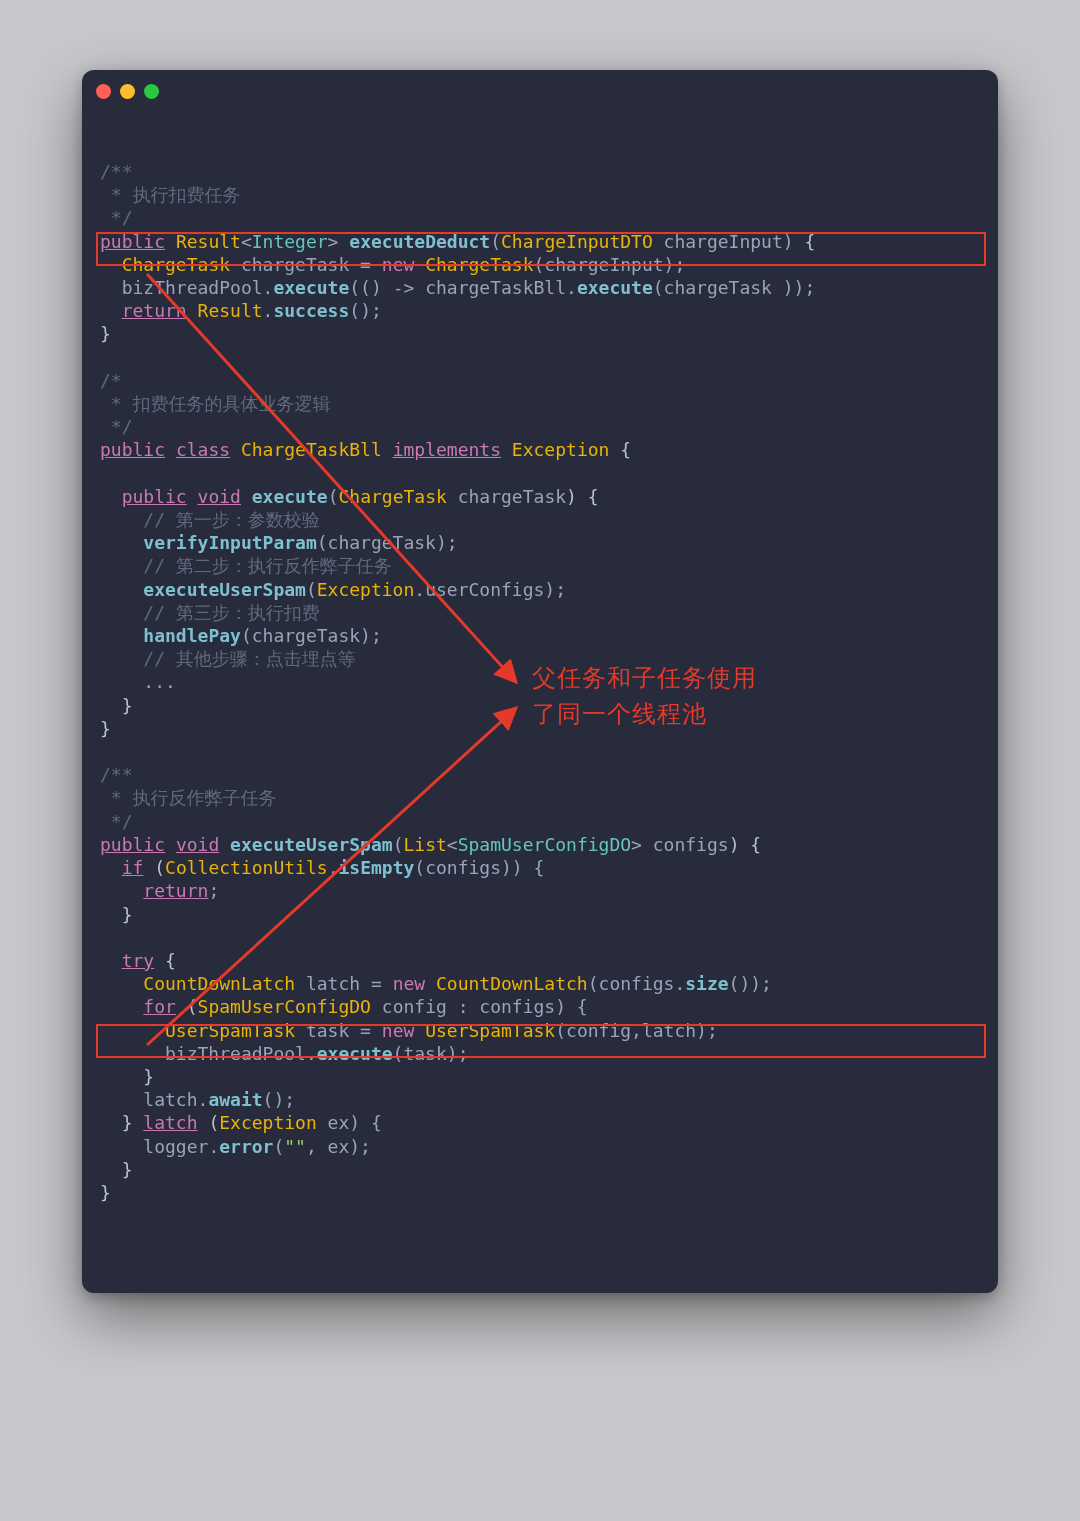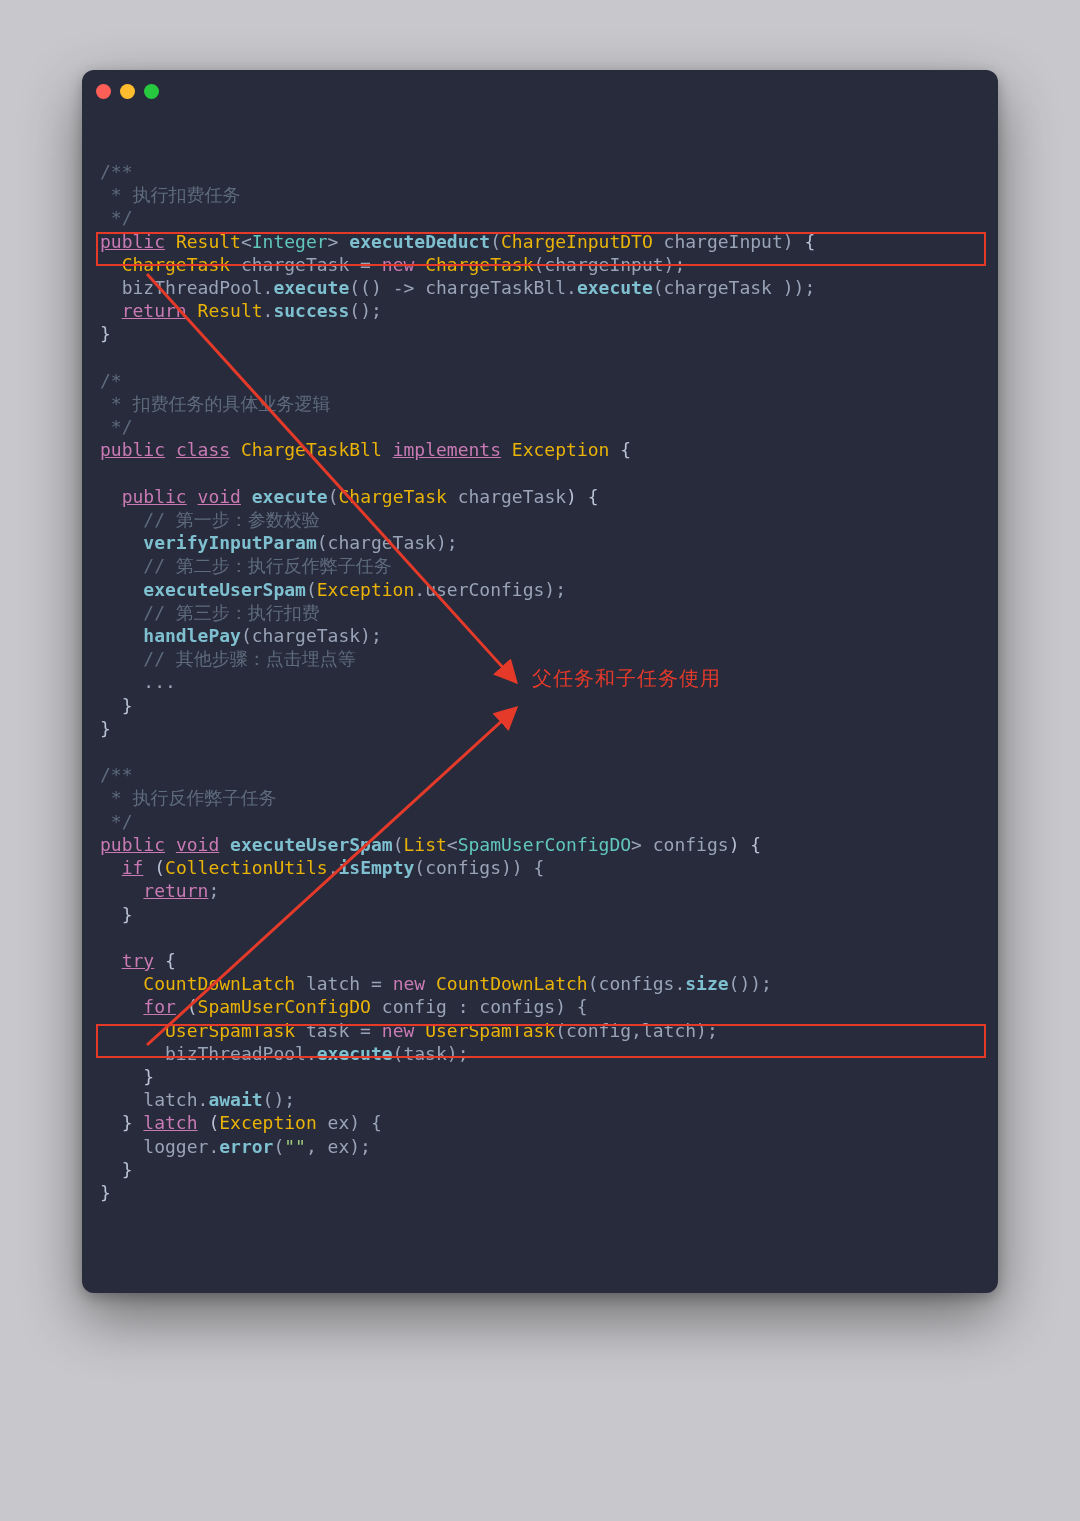--- a/index.html
+++ b/index.html
@@ -60,21 +60,21 @@
   .highlight-box {
     position: absolute;
     border: 2px solid #e53a2a;
     background: transparent;
     pointer-events: none;
   }
   .annot {
     position: absolute;
     color: #e53a2a;
     font-family: "PingFang SC", "Microsoft YaHei", sans-serif;
-    font-size: 20px;
+    font-size: 24px;
     line-height: 36px;
     pointer-events: none;
     font-weight: 500;
     letter-spacing: 1px;
   }
   svg.overlay {
     position: absolute;
     left: 0; top: 0;
     pointer-events: none;
   }
@@ -145,16 +145,17 @@
         <marker id="arrowhead" markerWidth="8" markerHeight="8" refX="7" refY="4" orient="auto">
           <polygon points="0 0, 8 4, 0 8" fill="#e53a2a"></polygon>
         </marker>
       </defs>
       <line x1="65" y1="204" x2="434" y2="612" stroke="#e53a2a" stroke-width="3" marker-end="url(#arrowhead)"></line>
       <line x1="65" y1="975" x2="434" y2="638" stroke="#e53a2a" stroke-width="3" marker-end="url(#arrowhead)"></line>
     </svg>
 
     <div class="annot" style="left:450px; top:590px;">
       <div>父任务和子任务使用</div>
+      <div>了同一个线程池</div>
     </div>
 
   </div>
 </div>
 
 </body></html>

